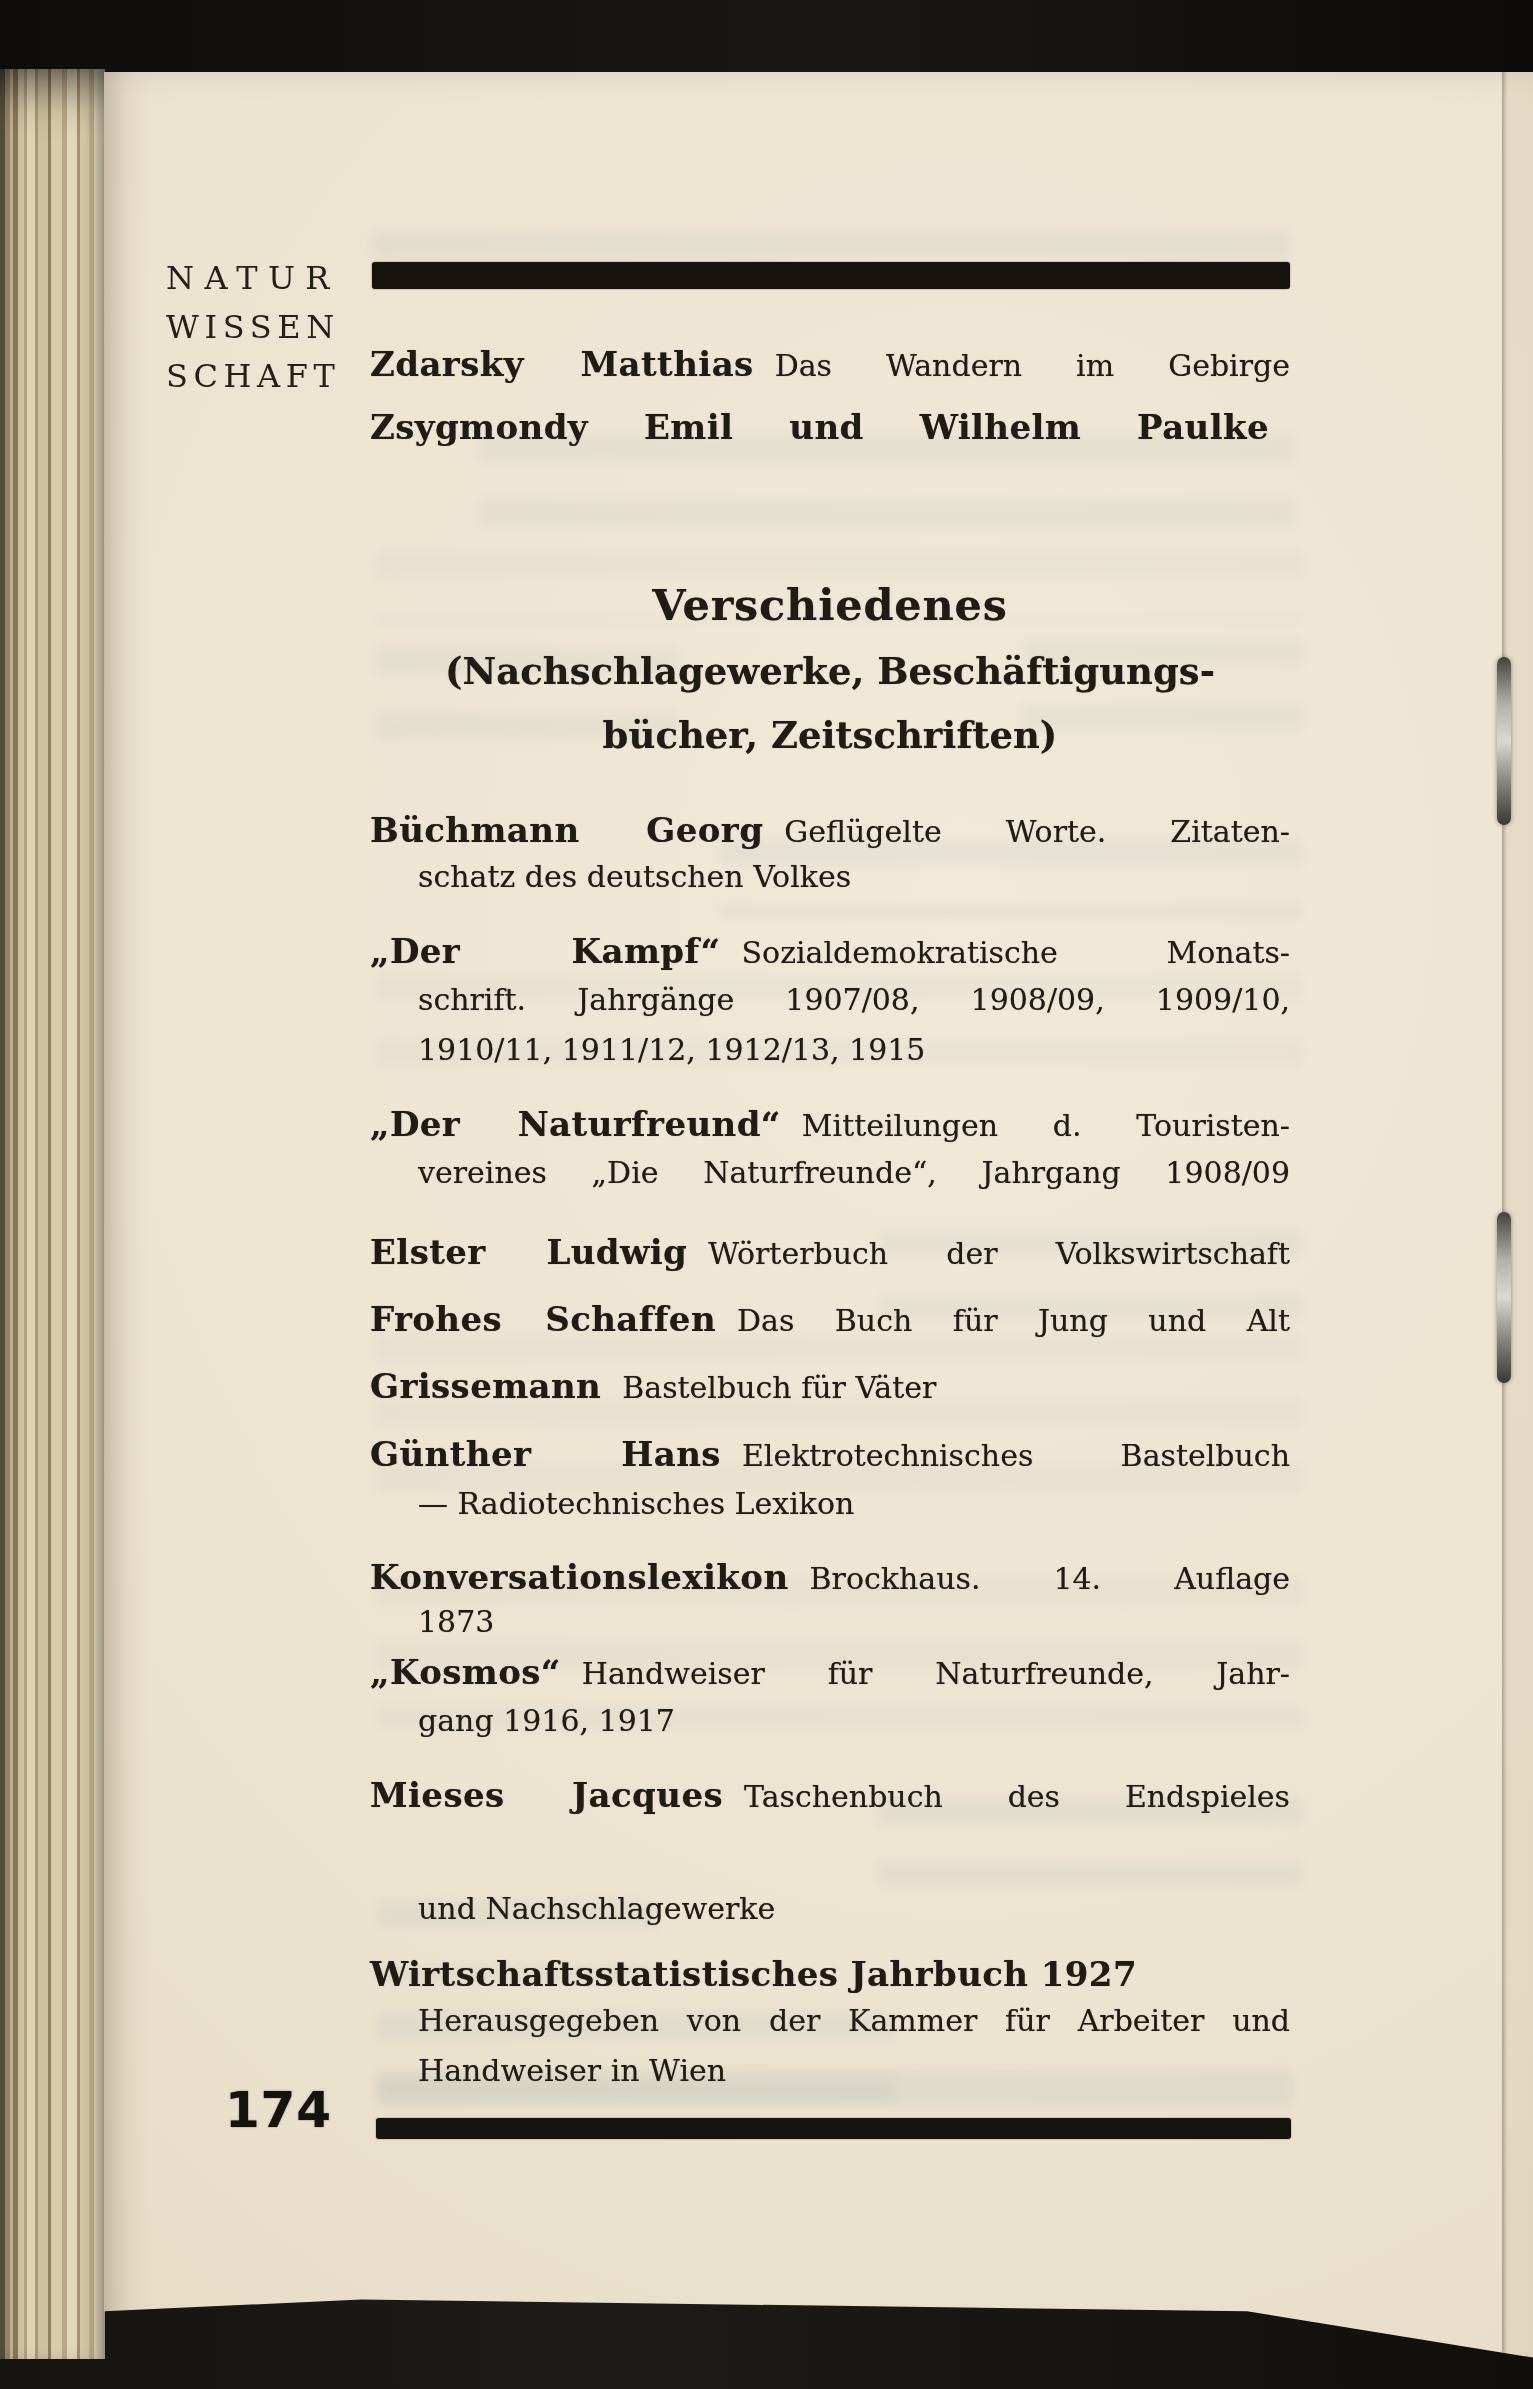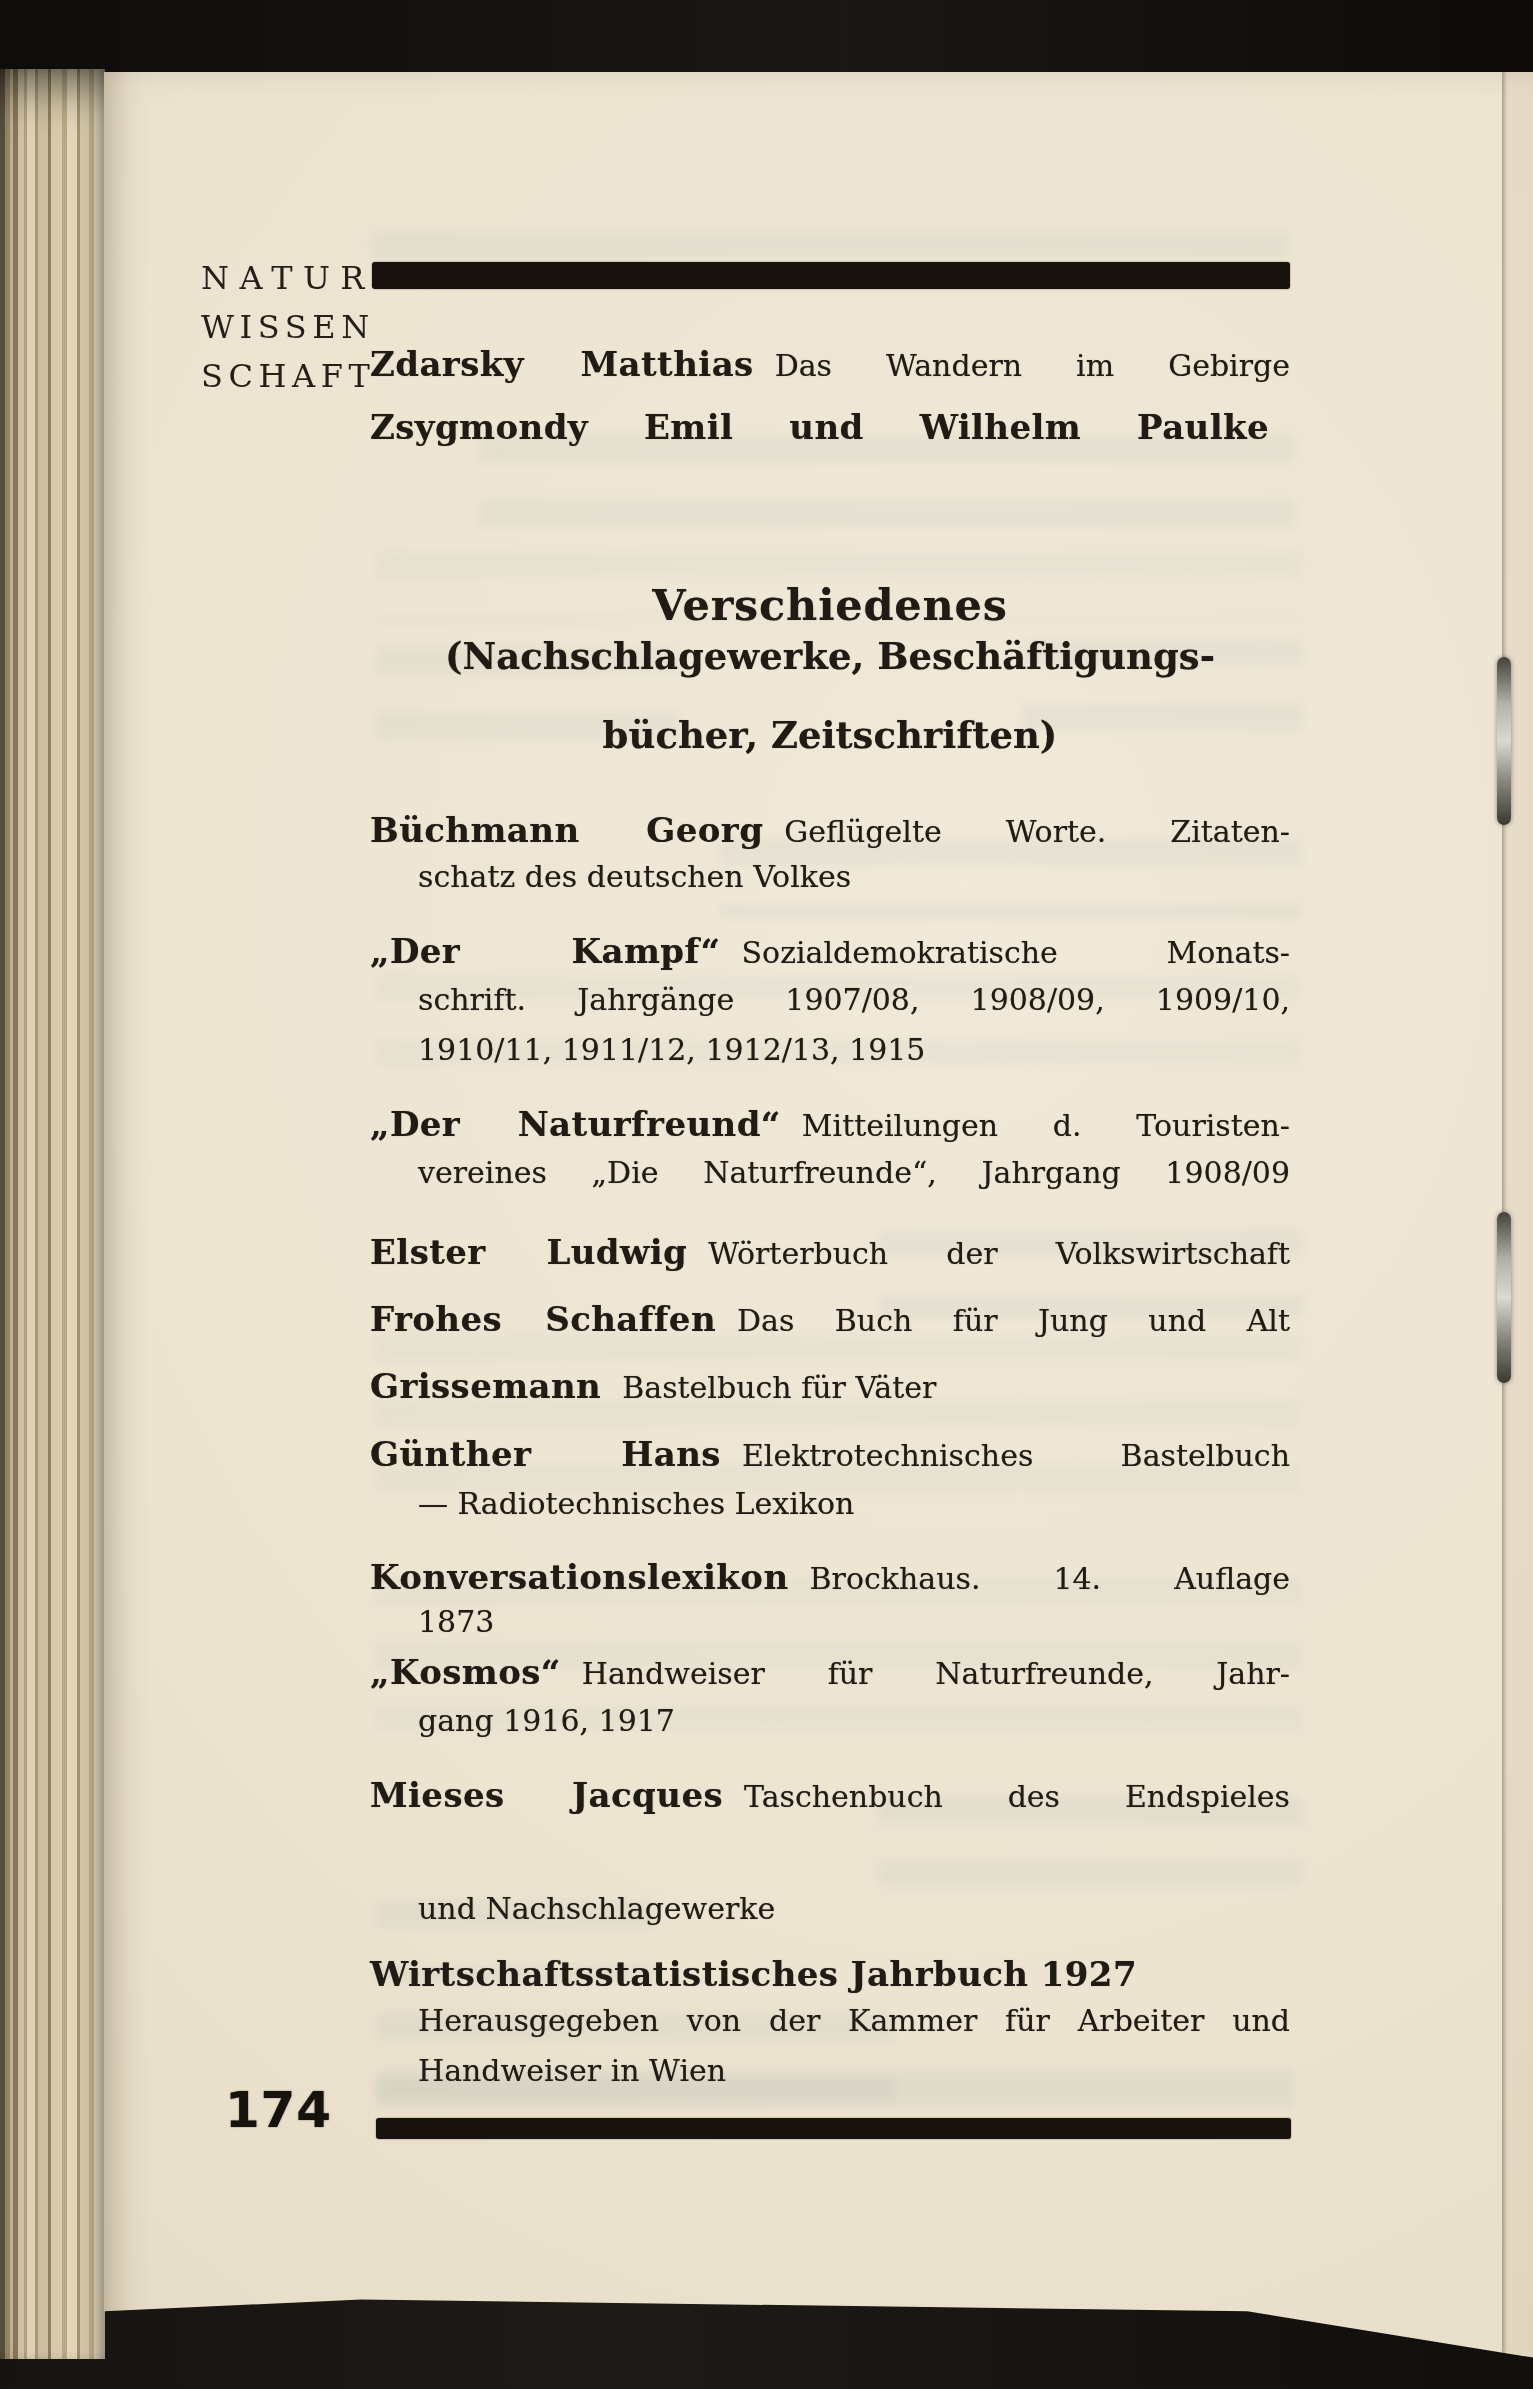--- a/index.html
+++ b/index.html
@@ -33,21 +33,21 @@
      background:rgba(170,140,100,.10);}
 
   .staple{position:absolute;left:1393px;width:13.6px;border-radius:7.2px;
      background:linear-gradient(180deg,#45413b,#b4b1a9 28%,#dcd9d0 50%,#8a867e 74%,#3b3833);
      box-shadow:0 0 5.6px rgba(0,0,0,.4);}
 
   
   .rule{position:absolute;background:#17120d;border-radius:3.2px;
         box-shadow:0 0 1.6px rgba(23,18,13,.6);}
   .mlabel{position:absolute;left:62px;top:182px;color:#241f18;}
-  .mlabel div{font-size:32px;line-height:49px;letter-spacing:5.6px;margin-left:35px;}
+  .mlabel div{font-size:32px;line-height:49px;letter-spacing:5.6px;}
   .mlabel .wide{letter-spacing:10.4px;}
 
   .line{position:absolute;left:266px;width:920px;font-size:30px;line-height:1.18;
         color:#201b15;text-shadow:0 0 0.8px rgba(32,26,18,.5);white-space:normal;}
   .jf{text-align:justify;text-align-last:justify;}
   .ind{left:314px;width:872px;}
   .nm{font-weight:700;font-size:34px;letter-spacing:0.4px;margin-right:21px;}
   .h-title{font-size:43px;font-weight:700;text-align:center;letter-spacing:0.8px;}
   .h-sub{font-size:37px;font-weight:700;text-align:center;}
 
@@ -101,21 +101,21 @@
     <div class="rule" style="left:272px;top:2046px;width:915px;height:21px"></div>
 
     <div class="line jf" style="top:272px">
       <strong class="nm">Zdarsky Matthias</strong><span>Das Wandern im Gebirge</span>
     </div>
     <div class="line jf" style="top:335px">
       <strong class="nm">Zsygmondy Emil und Wilhelm Paulke</strong>
     </div>
 
     <div class="line h-title" style="top:508px">Verschiedenes</div>
-    <div class="line h-sub" style="top:563px">(Nachschlagewerke, Beschäftigungs-</div>
+    <div class="line h-sub" style="top:578px">(Nachschlagewerke, Beschäftigungs-</div>
     <div class="line h-sub" style="top:642px">bücher, Zeitschriften)</div>
 
     <div class="line jf" style="top:738px">
       <strong class="nm">Büchmann Georg</strong><span>Geflügelte Worte. Zitaten-</span>
     </div>
     <div class="line ind" style="top:787px">
       <span>schatz des deutschen Volkes</span>
     </div>
 
     <div class="line jf" style="top:859px">

